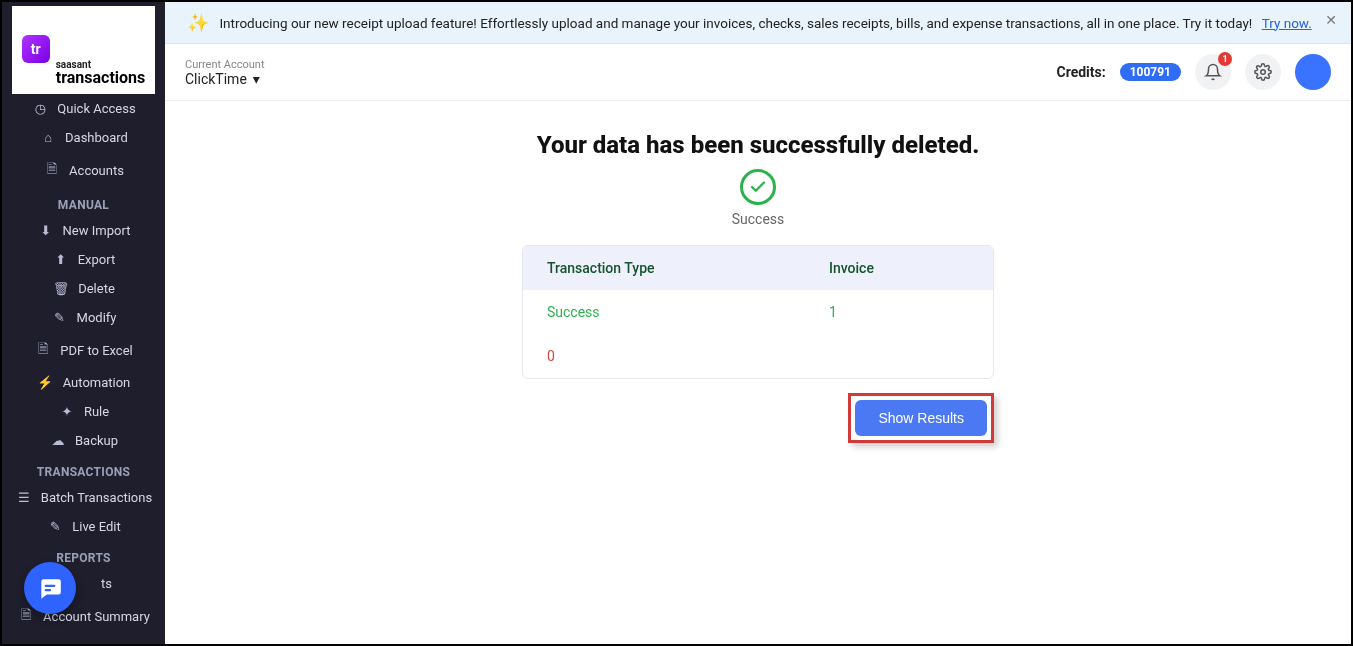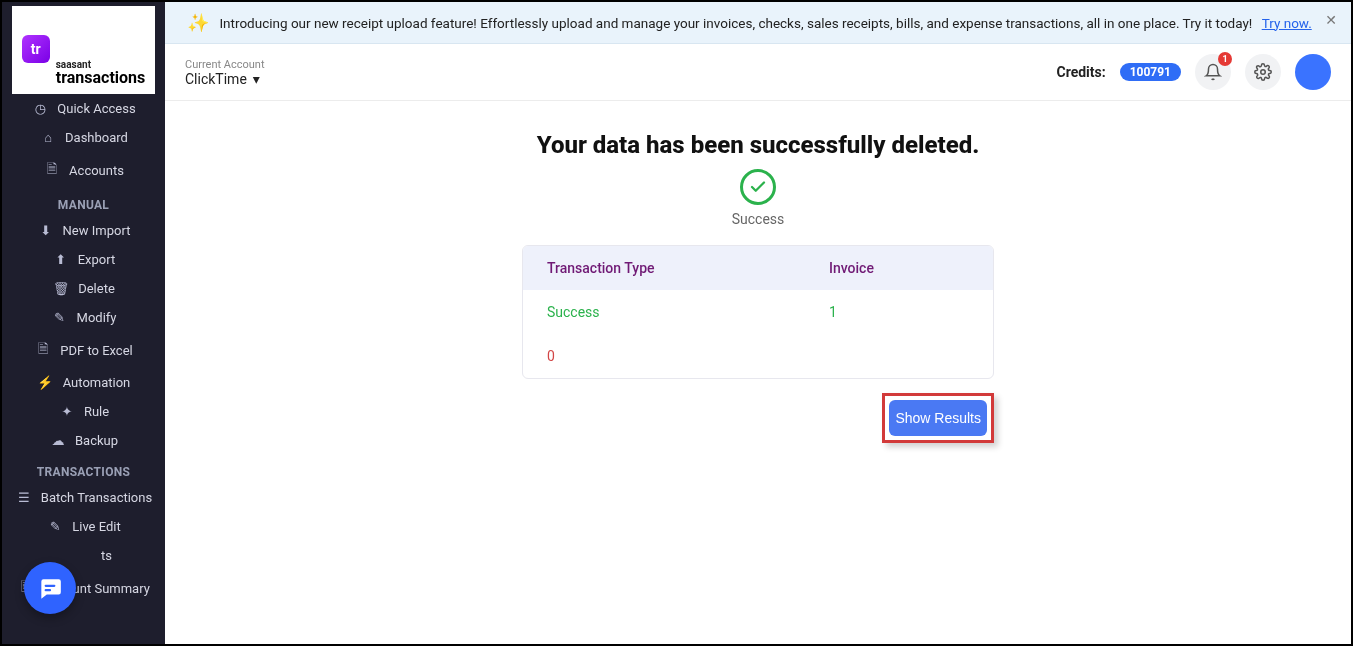--- a/index.html
+++ b/index.html
@@ -41,30 +41,30 @@
   .notif-dot { position: absolute; top: -2px; right: -1px; width: 14px; height: 14px; border-radius: 50%; background: #e53935; color: #fff; font-size: 9px; display: flex; align-items: center; justify-content: center; font-weight: 700; }
   .avatar { width: 36px; height: 36px; border-radius: 50%; background: #3a73ff; }
 
   .content { flex: 1; padding: 30px 20px; display: flex; flex-direction: column; align-items: center; }
   .headline { font-size: 24px; font-weight: 800; color: #111; text-align: center; }
   .checkmark-circle { width: 36px; height: 36px; border: 3px solid #2bb24c; border-radius: 50%; display: flex; align-items: center; justify-content: center; margin: 10px auto 6px auto; }
   .checkmark-circle svg { width: 18px; height: 18px; }
   .success-sub { font-size: 14px; color: #666; margin-bottom: 18px; }
 
   .result-table { width: 472px; border: 1px solid #e7e7ee; border-radius: 6px; overflow: hidden; }
-  .result-header { display: flex; background: #eef1fb; padding: 14px 24px; font-size: 14px; color: #701a75; font-weight: 500; }
+  .result-header { display: flex; background: #eef1fb; padding: 14px 24px; font-size: 14px; color: #14532d; font-weight: 500; }
   .rcol1 { flex: 1; }
   .rcol2 { width: 140px; }
   .result-row { display: flex; padding: 14px 24px; font-size: 14px; }
   .result-row.success { color: #2bb24c; }
   .result-row.error { color: #d24646; }
 
   .show-results-wrap { width: 472px; display: flex; justify-content: flex-end; margin-top: 14px; }
   .highlight-box { border: 3px solid #d23a3a; padding: 4px; box-shadow: 4px 4px 6px rgba(0,0,0,0.18); }
-  .show-results-btn { background: #4a79f3; color: #fff; border: none; border-radius: 6px; padding: 10px 6px; font-size: 14px; cursor: pointer; }
+  .show-results-btn { background: #4a79f3; color: #fff; border: none; border-radius: 6px; padding: 10px 23px; font-size: 14px; cursor: pointer; }
 
   
   .chat-fab { position: absolute; left: 22px; bottom: 30px; width: 52px; height: 52px; border-radius: 50%; background: #2f63ff; display: flex; align-items: center; justify-content: center; color: #fff; cursor: pointer; box-shadow: 0 4px 10px rgba(0,0,0,0.3); }
   .chat-fab svg { width: 26px; height: 26px; }
 </style>
 </head>
 <body>
 
 <div class="app">
   <div class="sidebar">
@@ -127,20 +127,21 @@
     <div class="nav-section-title">TRANSACTIONS</div>
     <div class="nav-item">
       <span class="icon">☰</span>
       <span class="label">Batch Transactions</span>
     </div>
     <div class="nav-item">
       <span class="icon">✎</span>
       <span class="label">Live Edit</span>
     </div>
 
+    <div class="nav-section-title">REPORTS</div>
     <div class="nav-item">
       <span class="icon" style="visibility:hidden;">▣</span>
       <span class="label" style="margin-left:20px;">ts</span>
     </div>
     <div class="nav-item">
       <span class="icon">🗎</span>
       <span class="label">Account Summary</span>
     </div>
   </div>
 

